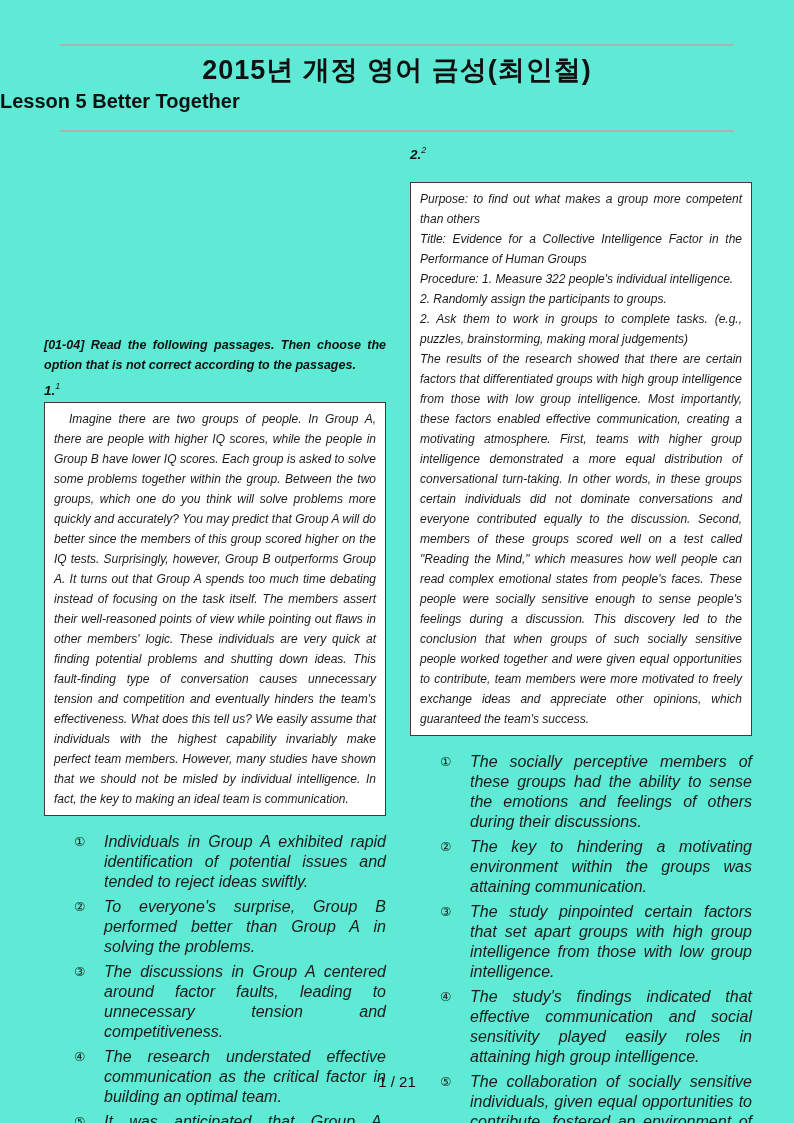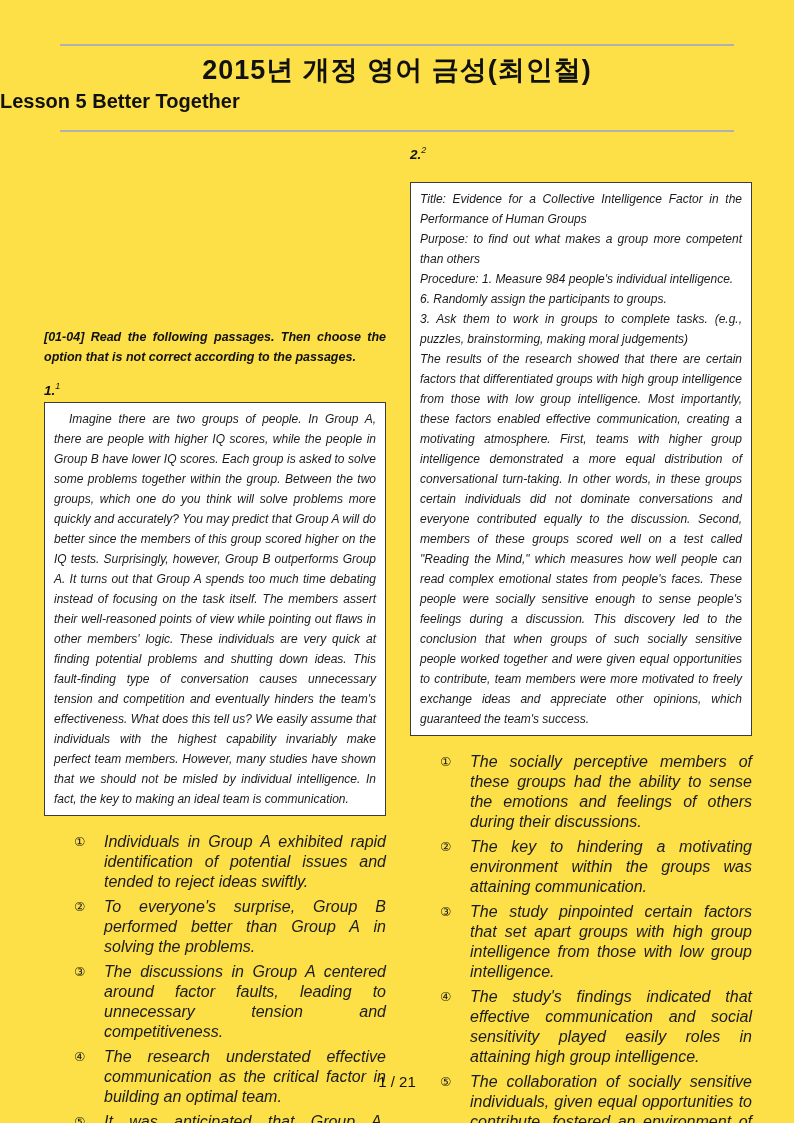--- a/index.html
+++ b/index.html
@@ -5,21 +5,21 @@
   html, body {
     margin: 0;
     padding: 0;
     background: #ffffff;
   }
   .page {
     position: relative;
     width: 794px;
     height: 1123px;
     margin: 0 auto;
-    background: #fde047;
+    background: #5eead4;
     font-family: "Liberation Sans", "DejaVu Sans", sans-serif;
     color: #1b1b1b;
     overflow: hidden;
   }
   .hr {
     position: absolute;
     left: 60px;
     width: 674px;
     border-top: 2px solid #b0b0b0;
   }
@@ -61,21 +61,21 @@
     min-width: 0;
   }
   .instructions {
     font-size: 12.5px;
     font-weight: bold;
     line-height: 20px;
     text-align: justify;
     color: #111;
   }
   .q-label {
-    margin: 14px 0 4px 0;
+    margin: 6px 0 4px 0;
     font-size: 13.5px;
     font-weight: bold;
     color: #111;
   }
   .q-label sup {
     font-size: 9px;
     font-weight: normal;
   }
   .passage-box {
     border: 1px solid #3c3c3c;
@@ -175,25 +175,25 @@
 
     </div>
 
     <div class="col">
 
       <div class="q-label q2-label-row">
         <span>2.</span><sup>2</sup>
       </div>
 
       <div class="passage-box">
+        <p>Purpose: to find out what makes a group more competent than others</p>
         <p>Title: Evidence for a Collective Intelligence Factor in the Performance of Human Groups</p>
-        <p>Purpose: to find out what makes a group more competent than others</p>
-        <p>Procedure: 1. Measure 984 people's individual intelligence.</p>
-        <p>6. Randomly assign the participants to groups.</p>
-        <p>3. Ask them to work in groups to complete tasks. (e.g., puzzles, brainstorming, making moral judgements)</p>
+        <p>Procedure: 1. Measure 322 people's individual intelligence.</p>
+        <p>2. Randomly assign the participants to groups.</p>
+        <p>2. Ask them to work in groups to complete tasks. (e.g., puzzles, brainstorming, making moral judgements)</p>
         <p>The results of the research showed that there are certain factors that differentiated groups with high group intelligence from those with low group intelligence. Most importantly, these factors enabled effective communication, creating a motivating atmosphere. First, teams with higher group intelligence demonstrated a more equal distribution of conversational turn-taking. In other words, in these groups certain individuals did not dominate conversations and everyone contributed equally to the discussion. Second, members of these groups scored well on a test called "Reading the Mind," which measures how well people can read complex emotional states from people's faces. These people were socially sensitive enough to sense people's feelings during a discussion. This discovery led to the conclusion that when groups of such socially sensitive people worked together and were given equal opportunities to contribute, team members were more motivated to freely exchange ideas and appreciate other opinions, which guaranteed the team's success.</p>
       </div>
 
       <div class="options">
         <div class="option">
           <span class="opt-num">①</span>
           <span class="opt-text">The socially perceptive members of these groups had the ability to sense the emotions and feelings of others during their discussions.</span>
         </div>
         <div class="option">
           <span class="opt-num">②</span>

